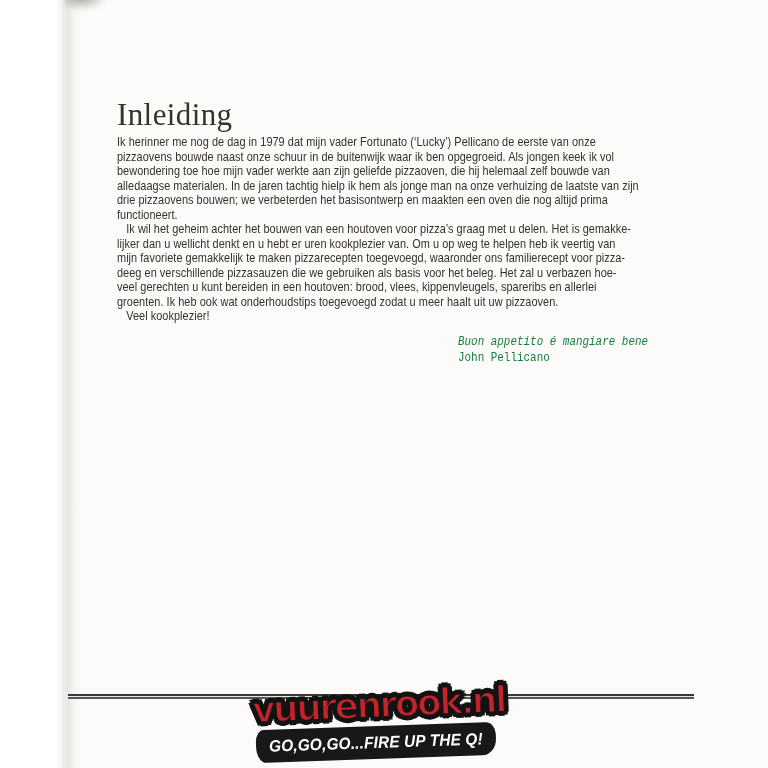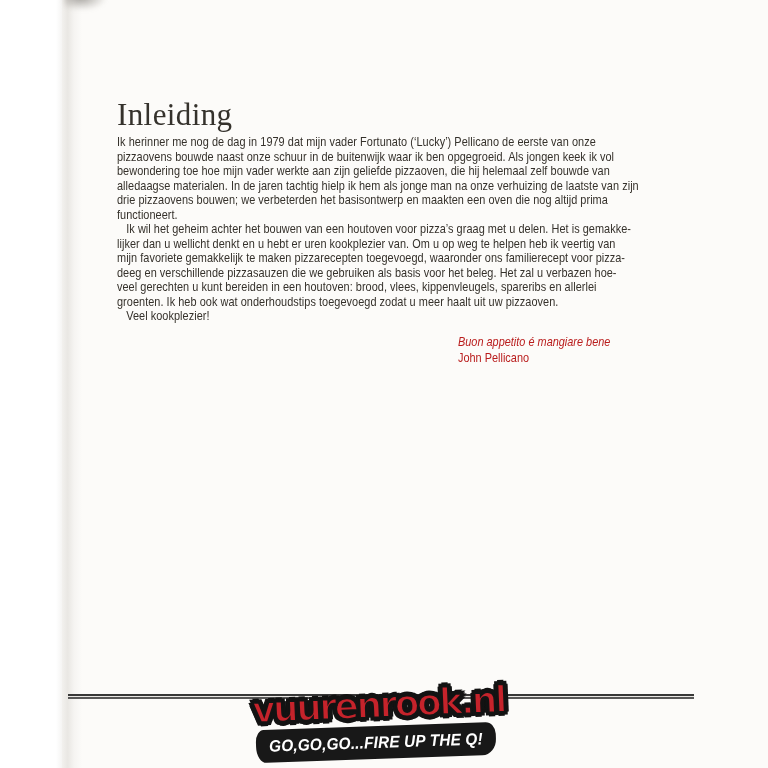--- a/index.html
+++ b/index.html
@@ -33,21 +33,21 @@
     font-size:13px;color:#35312b;margin-top:6px;
   }
   .bline{
     white-space:nowrap;height:14.5px;line-height:14.5px;
     transform:scaleX(0.84);transform-origin:0 0;
     letter-spacing:0.05px;
   }
   .bline.indent{padding-left:11px;}
   .signature{
     position:absolute;left:458px;top:334px;
-    font-size:13px;color:#b91c1c;
+    font-size:13px;color:#15803d;font-family:Liberation Mono, monospace;
   }
   .signature .sline{
     white-space:nowrap;height:15.5px;line-height:15.5px;
     transform:scaleX(0.84);transform-origin:0 0;
   }
   .signature .quote{font-style:italic;}
   .rule{
     position:absolute;left:68px;top:694px;width:626px;height:5px;
     background:linear-gradient(to bottom,
       #383838 0px,#383838 1.5px,

